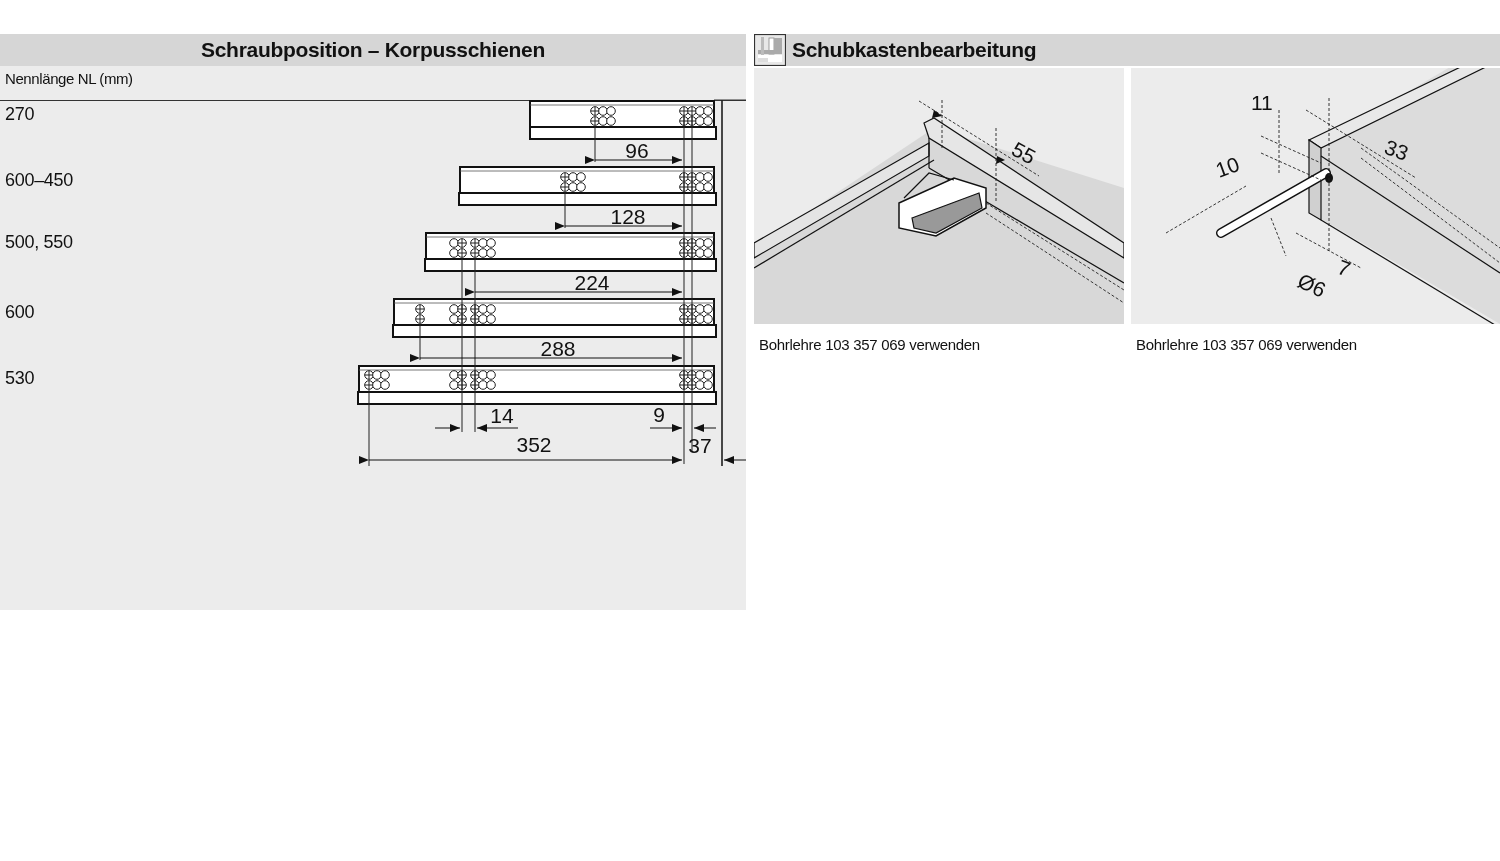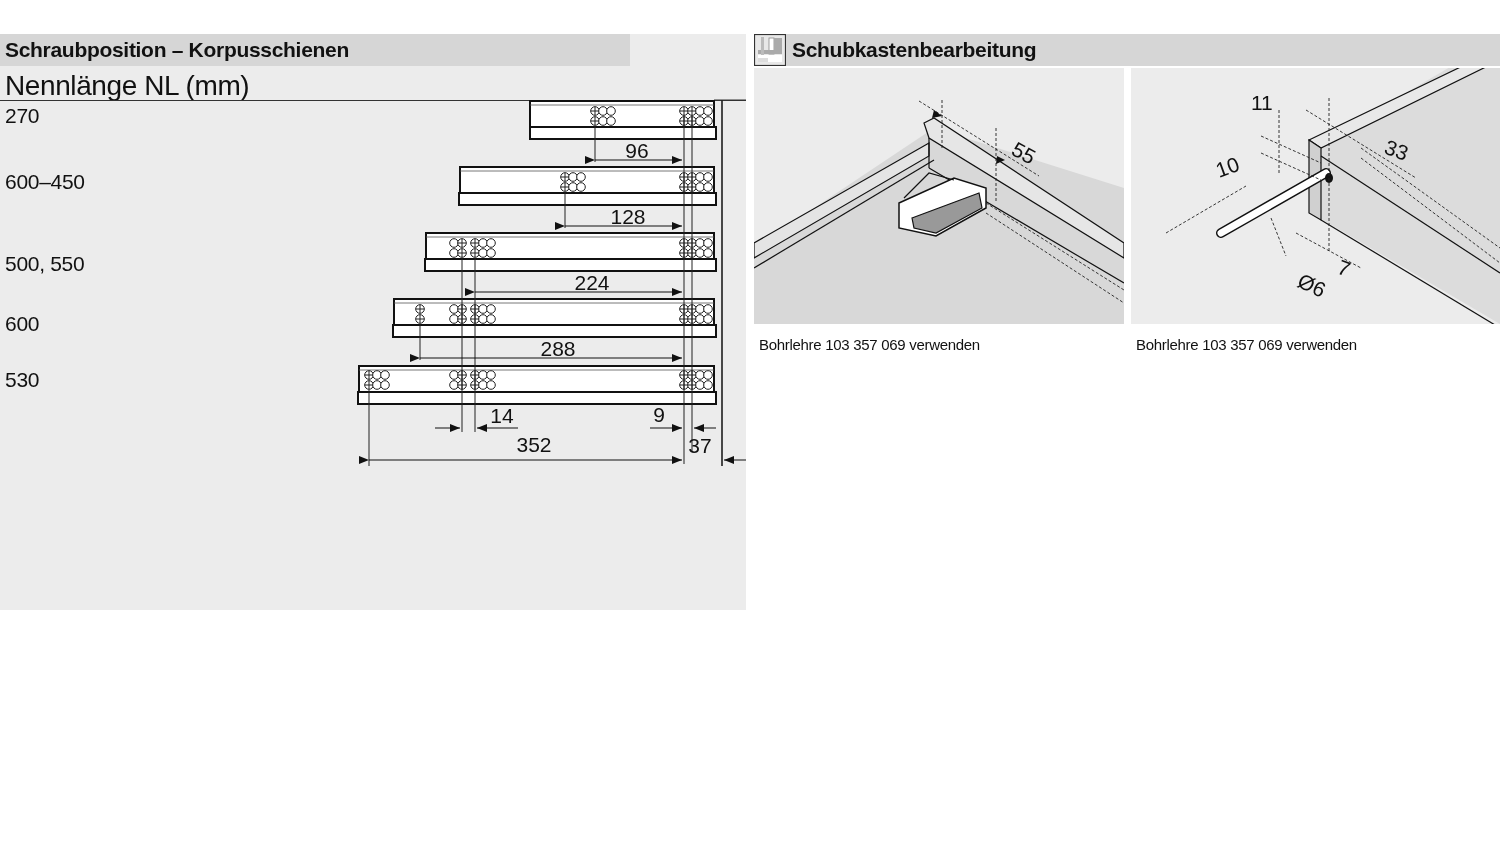--- a/index.html
+++ b/index.html
@@ -1,42 +1,42 @@
 <!DOCTYPE html>
 <html><head>
 <meta charset="utf-8">
 <style>
   html, body { margin:0; padding:0; background:#ffffff; }
   body { width:1500px; height:861px; position:relative; overflow:hidden; font-family:"Liberation Sans", sans-serif; color:#111; }
   .left-panel { position:absolute; left:0; top:34px; width:746px; height:576px; background:#ececec; }
   .hdr { position:absolute; height:32px; background:#d6d6d6; font-weight:bold; font-size:21px; line-height:32px; letter-spacing:-0.3px; }
-  .left-hdr { left:0; top:34px; width:630px; padding-left:5px; box-sizing:border-box; }
+  .left-hdr { left:0; top:34px; width:746px; box-sizing:border-box;text-align:center; }
   .right-hdr { left:754px; top:34px; width:902px; padding-left:38px; box-sizing:border-box; }
-  .sub-hdr { position:absolute; left:5px; top:70px; font-size:28px; letter-spacing:-0.4px; }
+  .sub-hdr { position:absolute; left:5px; top:70px; font-size:15px; letter-spacing:-0.4px; }
   .rule { position:absolute; left:0; top:100px; width:746px; height:1px; background:#333; }
-  .nl-label { position:absolute; left:5px; font-size:21px; letter-spacing:-0.3px; }
+  .nl-label { position:absolute; left:5px; font-size:18px; letter-spacing:-0.3px; }
   .icon-box { position:absolute; left:754px; top:34px; width:32px; height:32px; }
   .fig { position:absolute; top:68px; height:256px; }
   .fig1 { left:754px; width:370px; background:#d8d8d8; }
   .fig2 { left:1131px; width:369px; background:#ececec; }
   .caption { position:absolute; top:336px; font-size:15px; letter-spacing:-0.3px; }
   svg text { font-family:"Liberation Sans", sans-serif; }
 </style>
 </head>
 <body>
 
 <div class="left-panel"></div>
 <div class="hdr left-hdr">Schraubposition – Korpusschienen</div>
 <div class="sub-hdr">Nennlänge NL (mm)</div>
 <div class="rule"></div>
 
 <div class="nl-label" style="top:104px">270</div>
 <div class="nl-label" style="top:170px">600–450</div>
-<div class="nl-label" style="top:252px">500, 550</div>
-<div class="nl-label" style="top:312px">600</div>
+<div class="nl-label" style="top:232px">500, 550</div>
+<div class="nl-label" style="top:302px">600</div>
 <div class="nl-label" style="top:368px">530</div>
 
 <svg style="position:absolute;left:0;top:0" width="750" height="470" viewBox="0 0 750 470">
   <defs>
     <g id="hx">
         <circle r="4.3" fill="#fff" stroke="#222" stroke-width="1"></circle>
         <line x1="-4.3" y1="0" x2="4.3" y2="0" stroke="#222" stroke-width="1"></line>
         <line x1="0" y1="-4.3" x2="0" y2="4.3" stroke="#222" stroke-width="1"></line>
       </g>
     <g id="ho">

